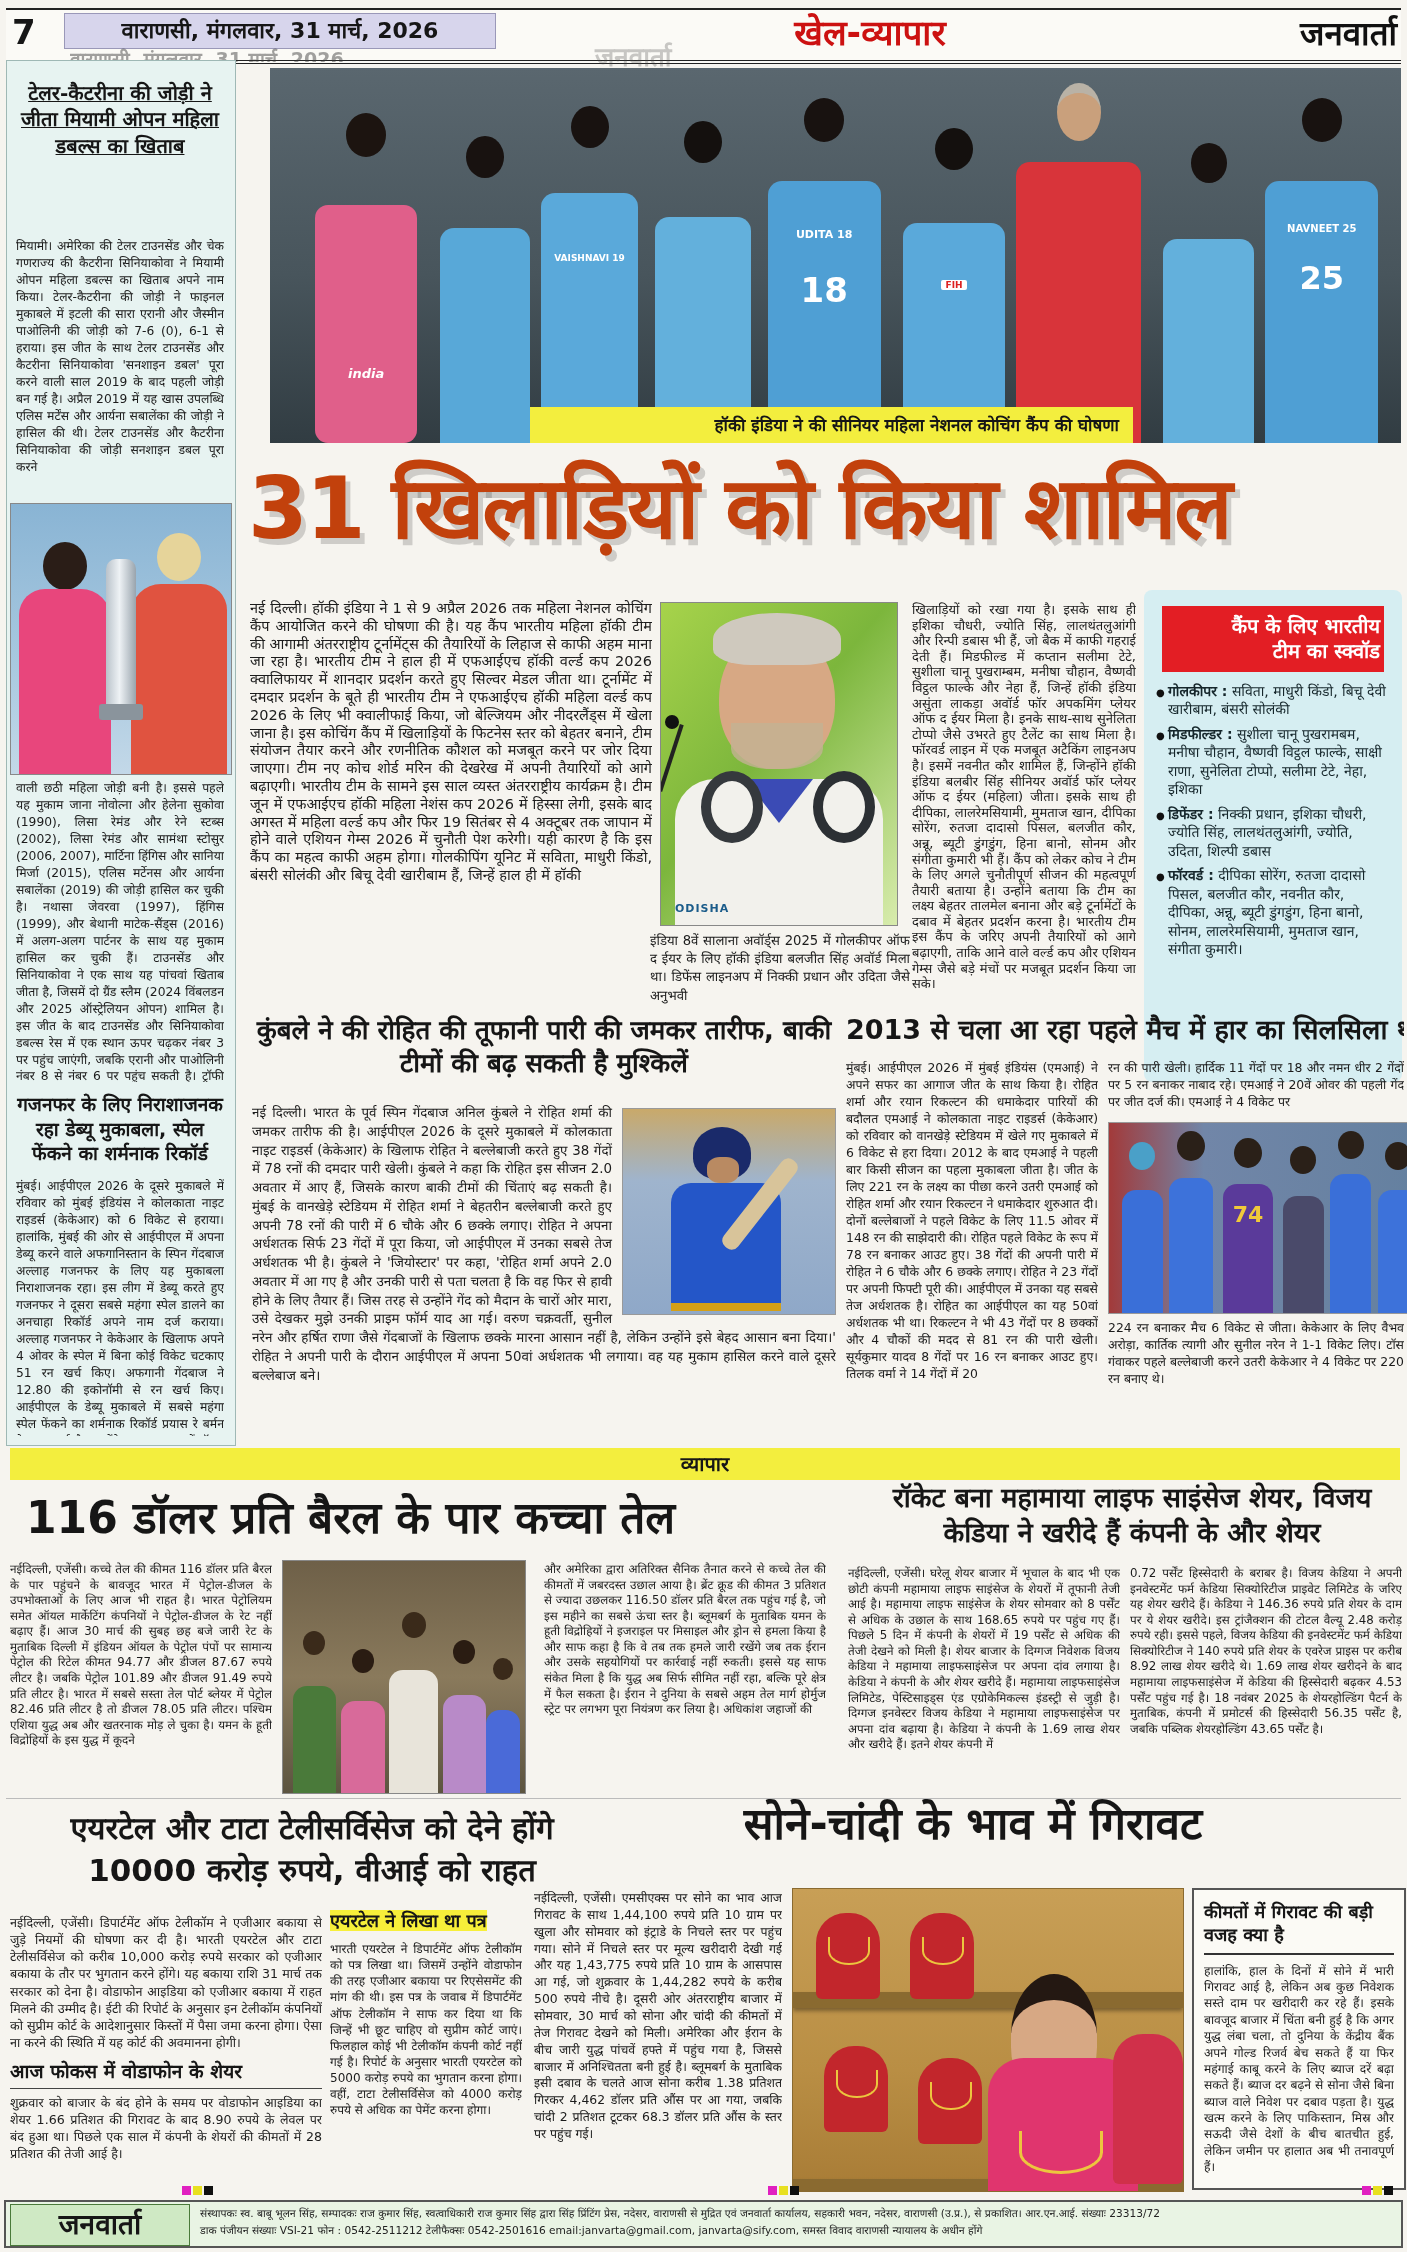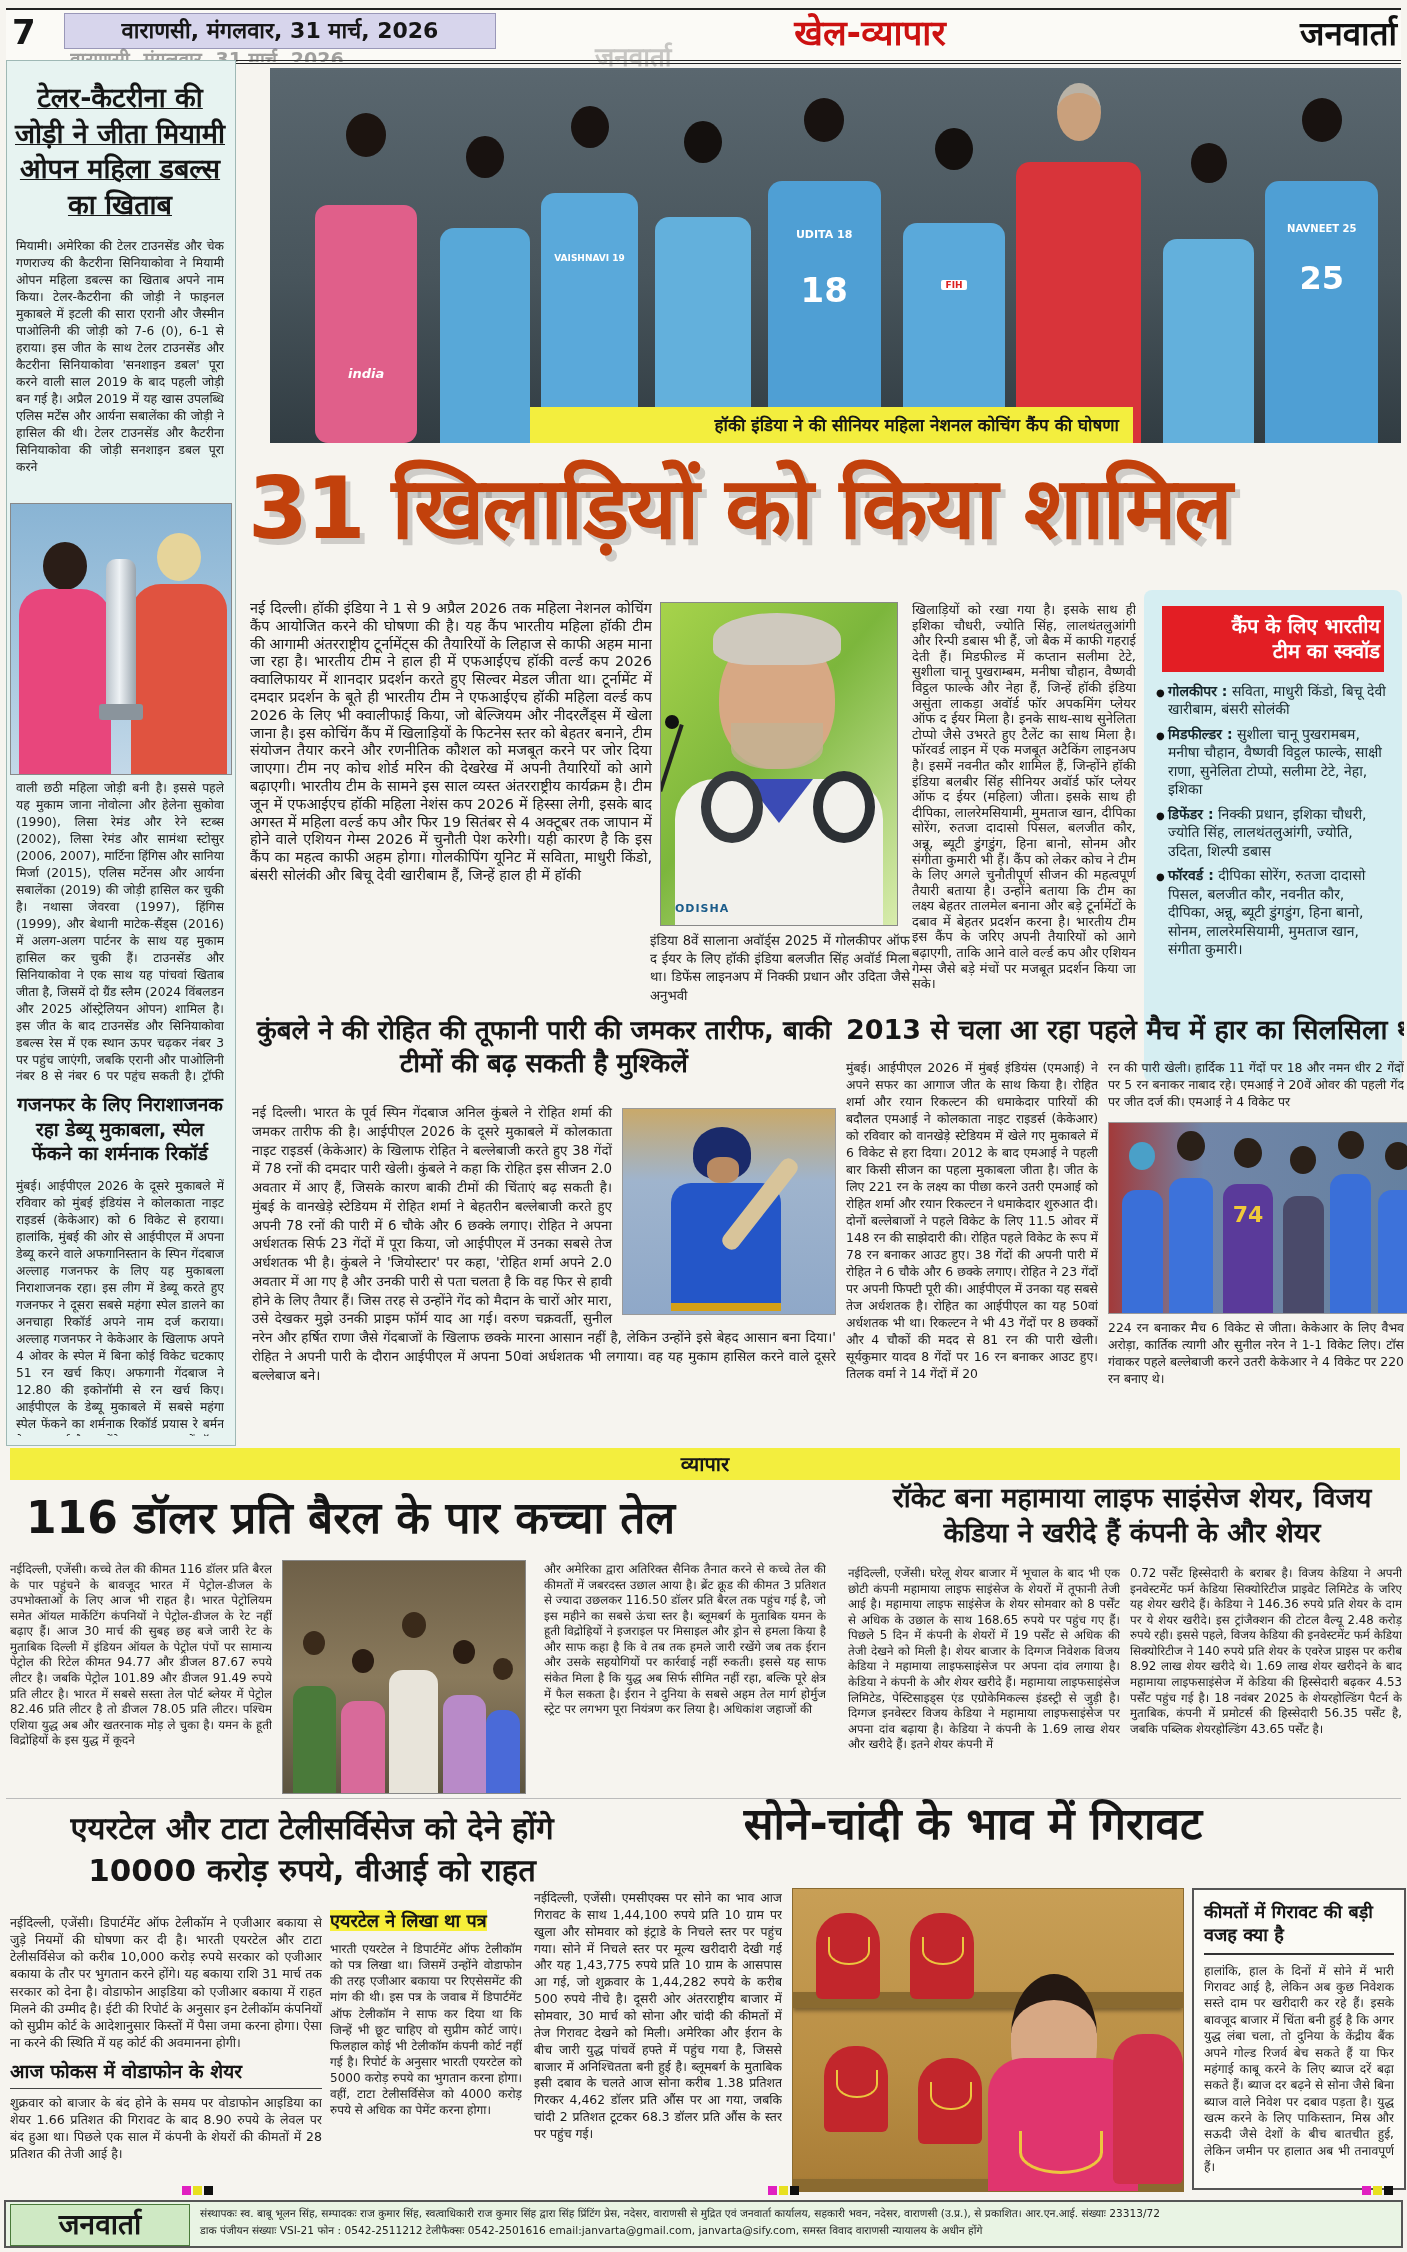--- a/index.html
+++ b/index.html
@@ -11,21 +11,21 @@
   .hdr{left:6px;top:8px;width:1395px;height:50px;border-top:2px solid #222;border-bottom:4px double #222;background:#fbfaf6;}
   .pgnum{left:12px;top:12px;font-size:34px;font-weight:900;}
   .datebox{left:64px;top:13px;width:430px;height:34px;background:#d7d5ec;border:1px solid #9a98b8;
            font-size:22px;font-weight:900;text-align:center;line-height:34px;overflow:hidden;}
   .dateghost{left:70px;top:46px;width:420px;font-size:19px;font-weight:700;color:#333;opacity:.45;height:16px;overflow:hidden;}
   .sect{left:735px;top:8px;width:270px;font-size:35px;font-weight:900;color:#cc1111;text-align:center;}
   .mast{right:10px;top:10px;font-size:33px;font-weight:900;color:#111;}
   .mastghost{left:595px;top:38px;font-size:26px;font-weight:900;color:#444;opacity:.28;}
   
   .leftcol{left:6px;top:60px;width:228px;height:1384px;background:#e7f3f1;border:1px solid #9fb8b5;}
-  .ten-head{left:12px;top:80px;width:216px;font-size:27px;line-height:1.32;font-weight:900;text-align:center;text-decoration:underline;text-decoration-thickness:1px;}
+  .ten-head{left:12px;top:80px;width:216px;font-size:20px;line-height:1.32;font-weight:900;text-align:center;text-decoration:underline;text-decoration-thickness:1px;}
   .gaj-head{left:14px;top:1092px;width:212px;font-size:19px;line-height:1.3;font-weight:900;text-align:center;}
   
   .photo{overflow:hidden;}
   .fig{position:absolute;bottom:0;}
   .torso{position:absolute;left:0;right:0;bottom:0;border-radius:14px 14px 0 0;}
   .head{position:absolute;left:50%;transform:translateX(-50%);border-radius:50%;}
   .jnum{position:absolute;width:100%;text-align:center;color:#fff;font-weight:900;}
   .jname{position:absolute;width:100%;text-align:center;color:#fff;font-weight:700;}
   .hockey-photo{left:270px;top:68px;width:1131px;height:375px;background:
      linear-gradient(180deg,#5a676f 0%,#48555c 55%,#313c42 100%);}

